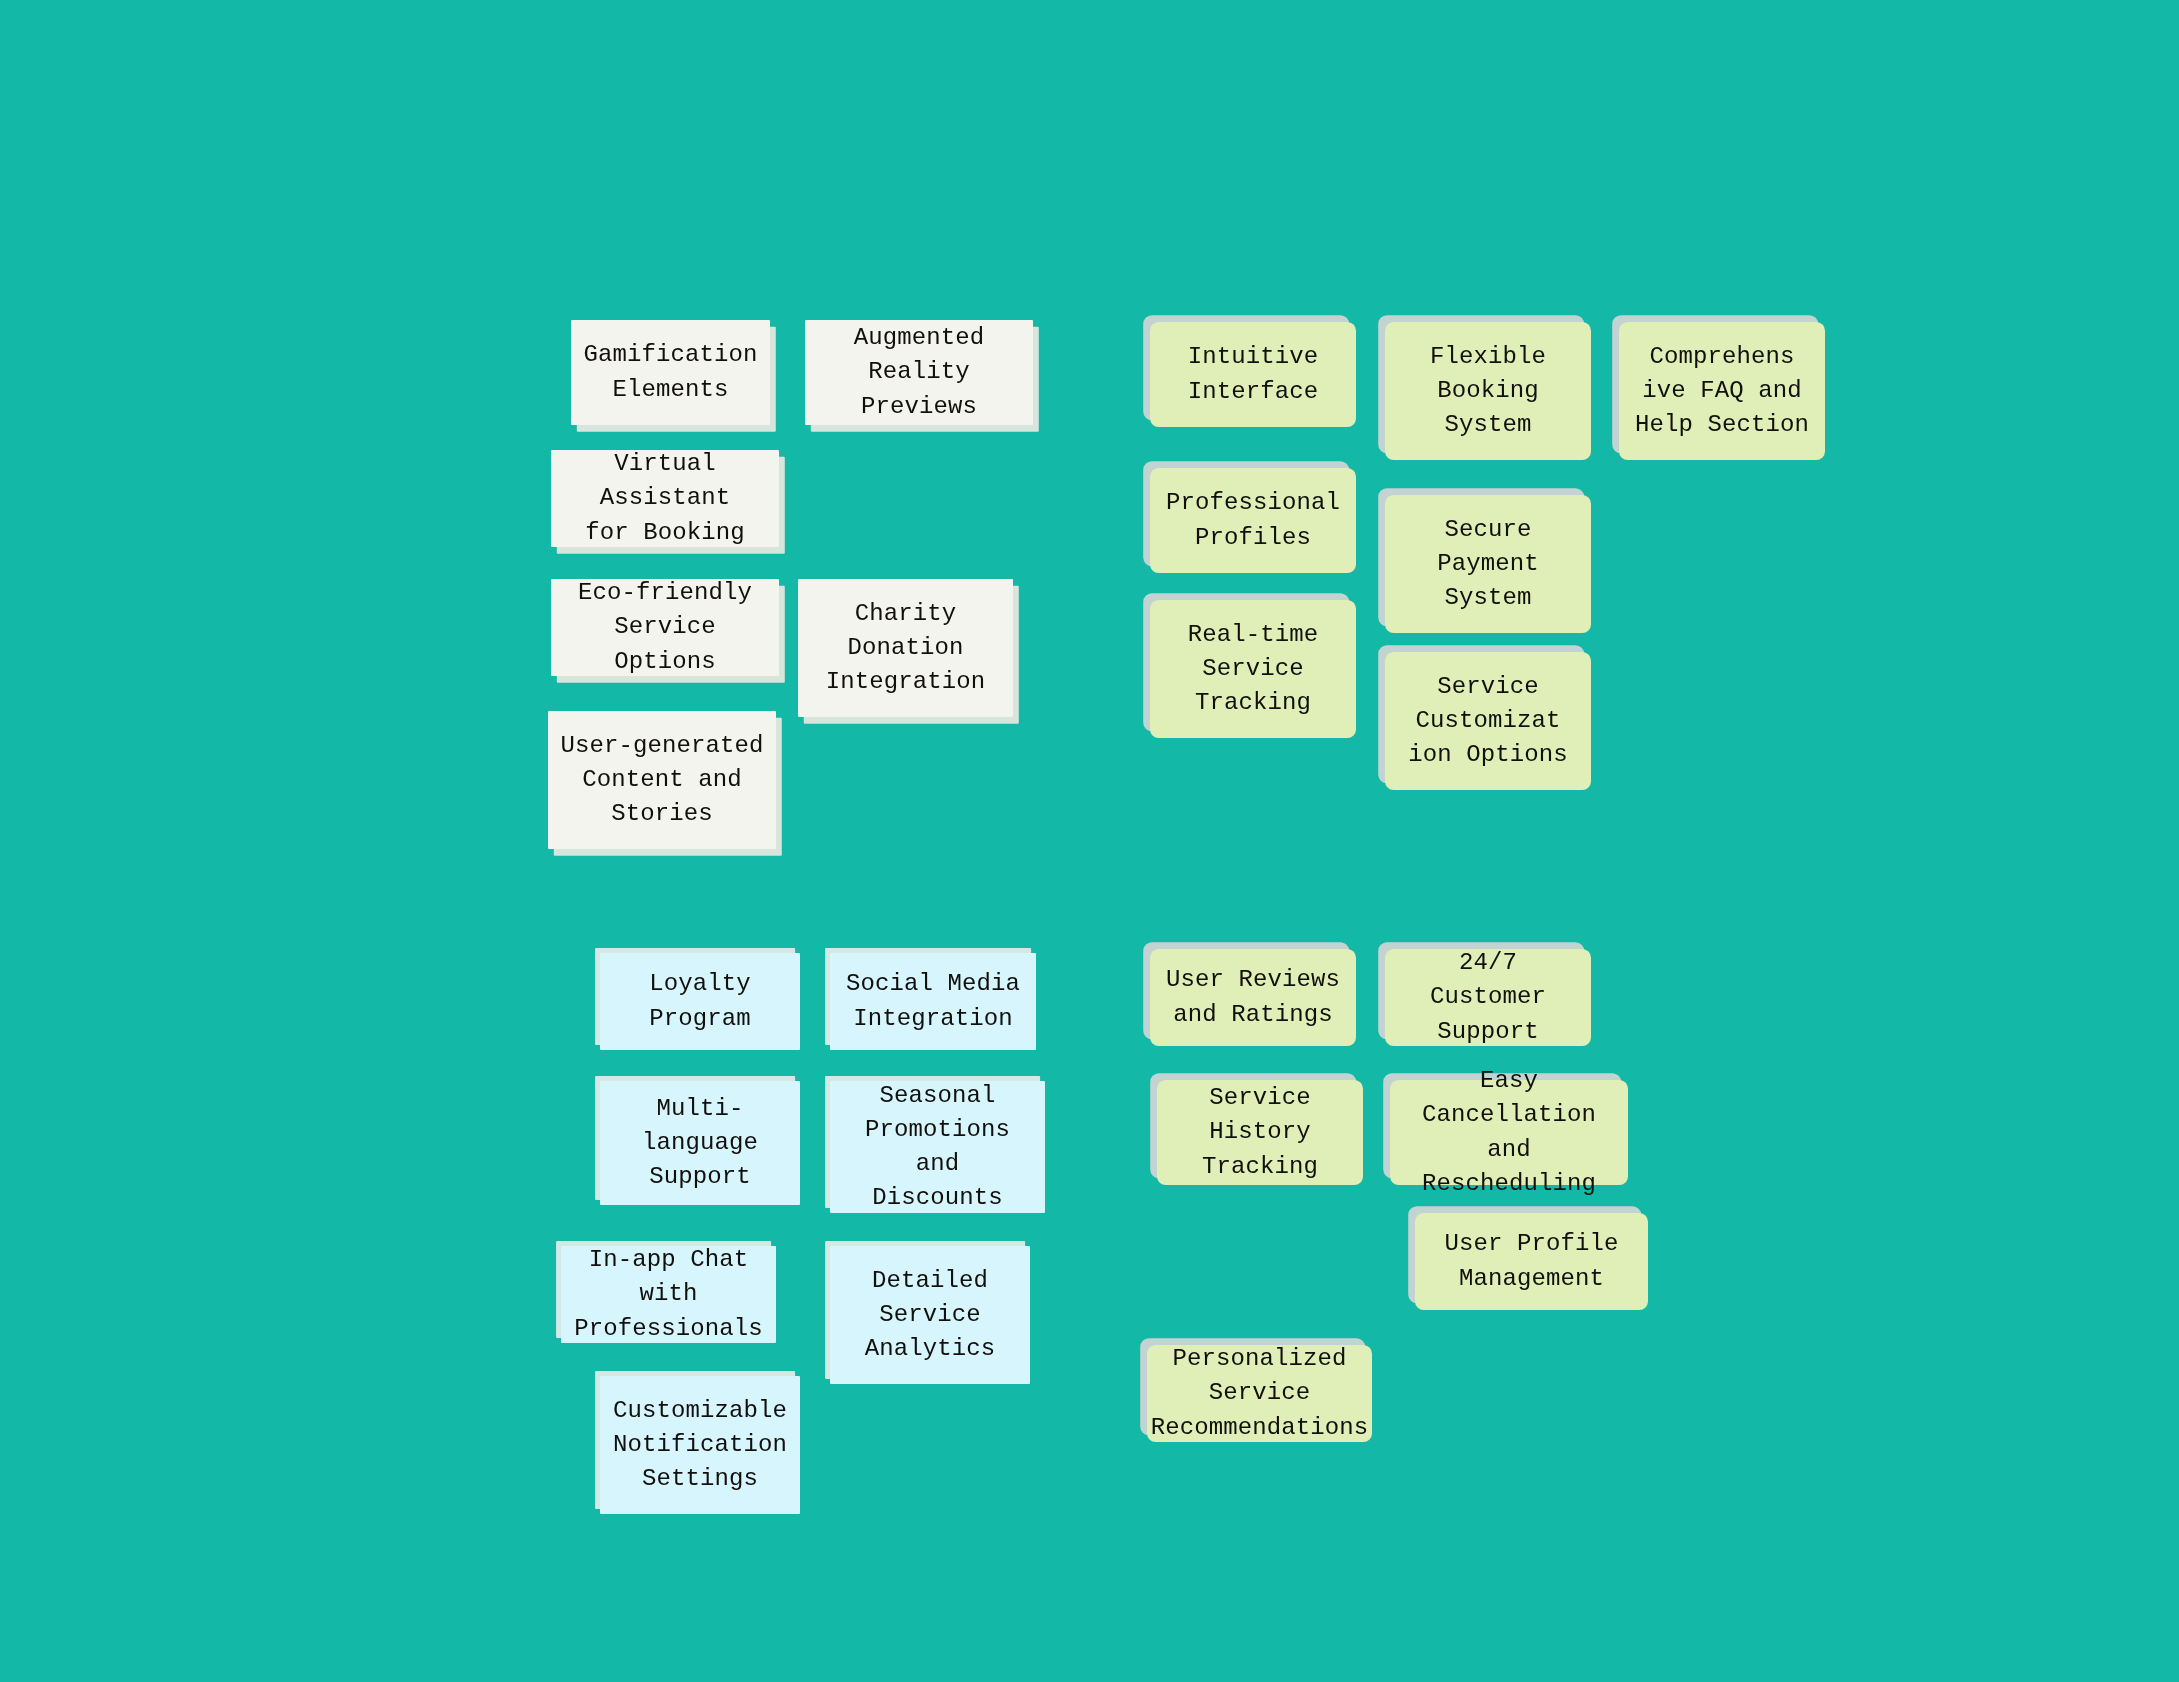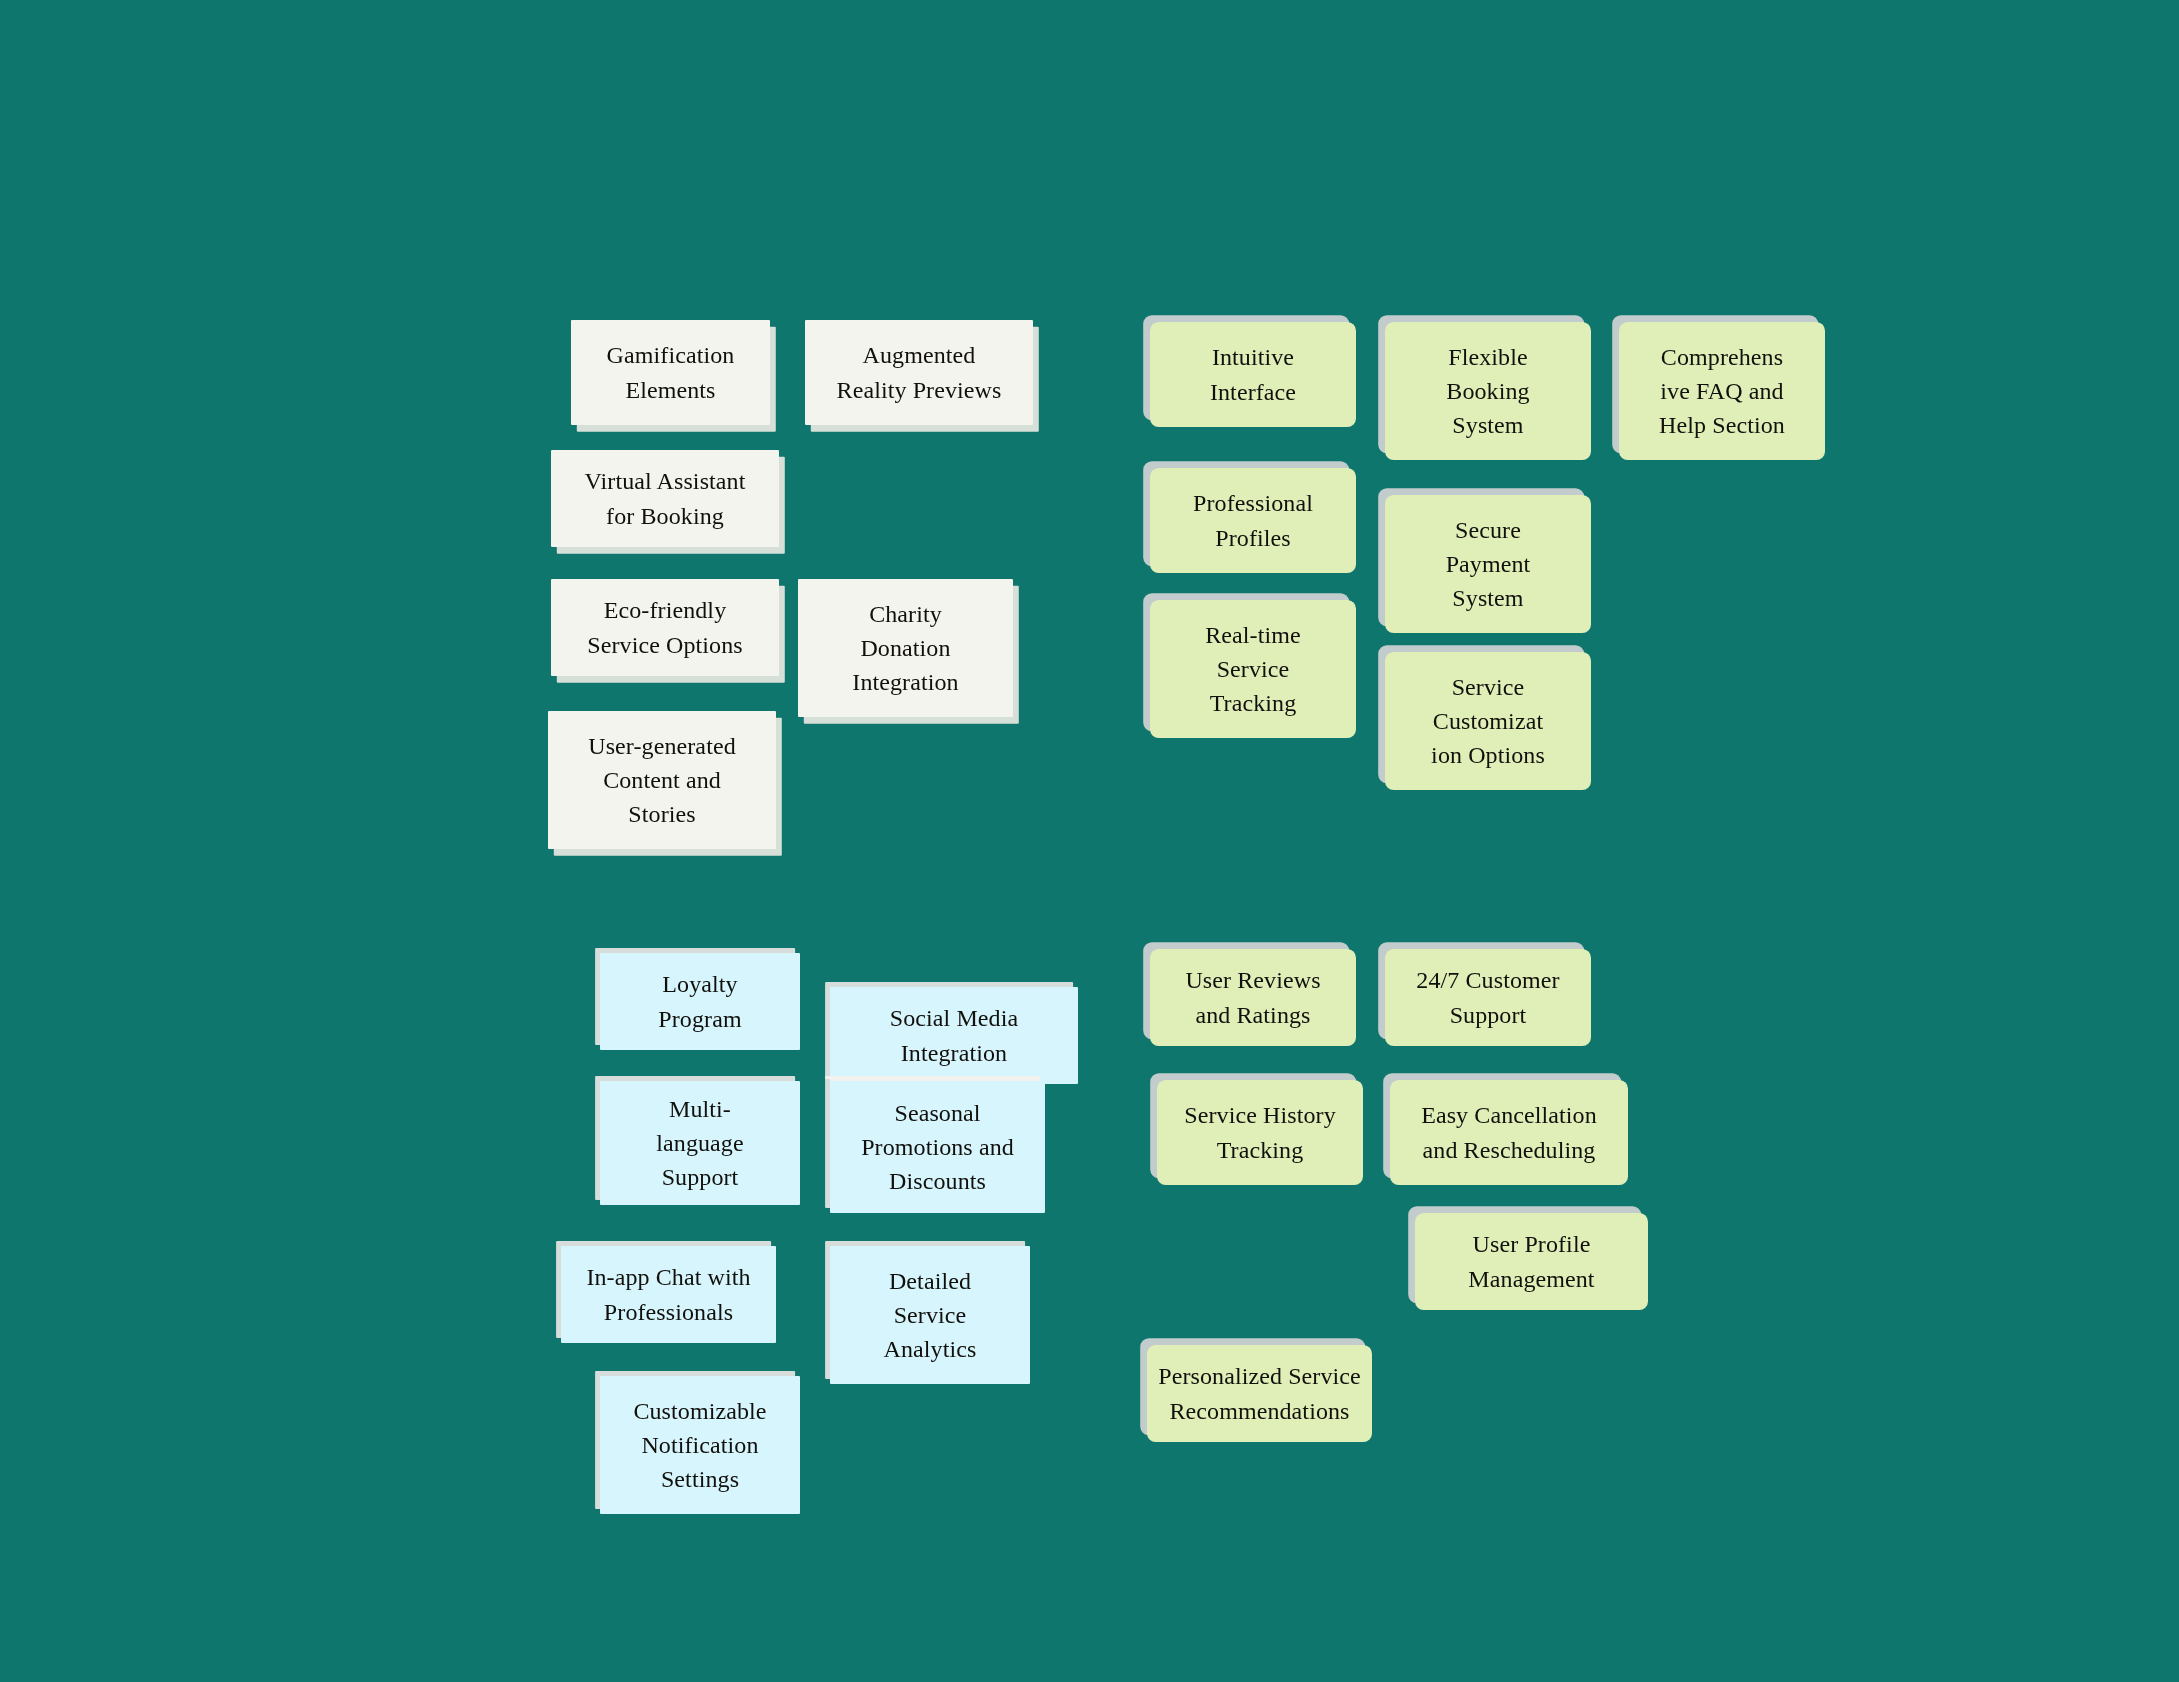--- a/index.html
+++ b/index.html
@@ -5,23 +5,23 @@
 <style>
   html, body {
     margin: 0;
     padding: 0;
     background: #000000;
   }
   #canvas {
     position: relative;
     width: 2179px;
     height: 1683px;
-    background: #0f766e;
+    background: #14b8a6;
     overflow: hidden;
-    font-family: Liberation Serif, serif;
+    font-family: Liberation Mono, monospace;
   }
   .node {
     position: absolute;
     box-sizing: border-box;
     display: flex;
     align-items: center;
     justify-content: center;
     text-align: center;
     color: #12100c;
     font-size: 24px;
@@ -118,21 +118,21 @@
         <span class="node-label">Service
 Customizat
 ion Options</span>
       </div>
     </div>
     <div style="position: absolute; left: 0px; top: 0px; width: 100%; height: 100%;">
       <div class="node blue" style="left: 600px; top: 953px; width: 200px; height: 97px;">
         <span class="node-label">Loyalty
 Program</span>
       </div>
-      <div class="node blue" style="left: 830px; top: 953px; width: 248px; height: 97px; margin-top: 34px;">
+      <div class="node blue" style="left: 830px; top: 953px; width: 206px; height: 97px;">
         <span class="node-label">Social Media
 Integration</span>
       </div>
       <div class="node blue" style="left: 600px; top: 1081px; width: 200px; height: 124px;">
         <span class="node-label">Multi-
 language
 Support</span>
       </div>
       <div class="node blue" style="left: 830px; top: 1081px; width: 215px; height: 132px;">
         <span class="node-label">Seasonal

